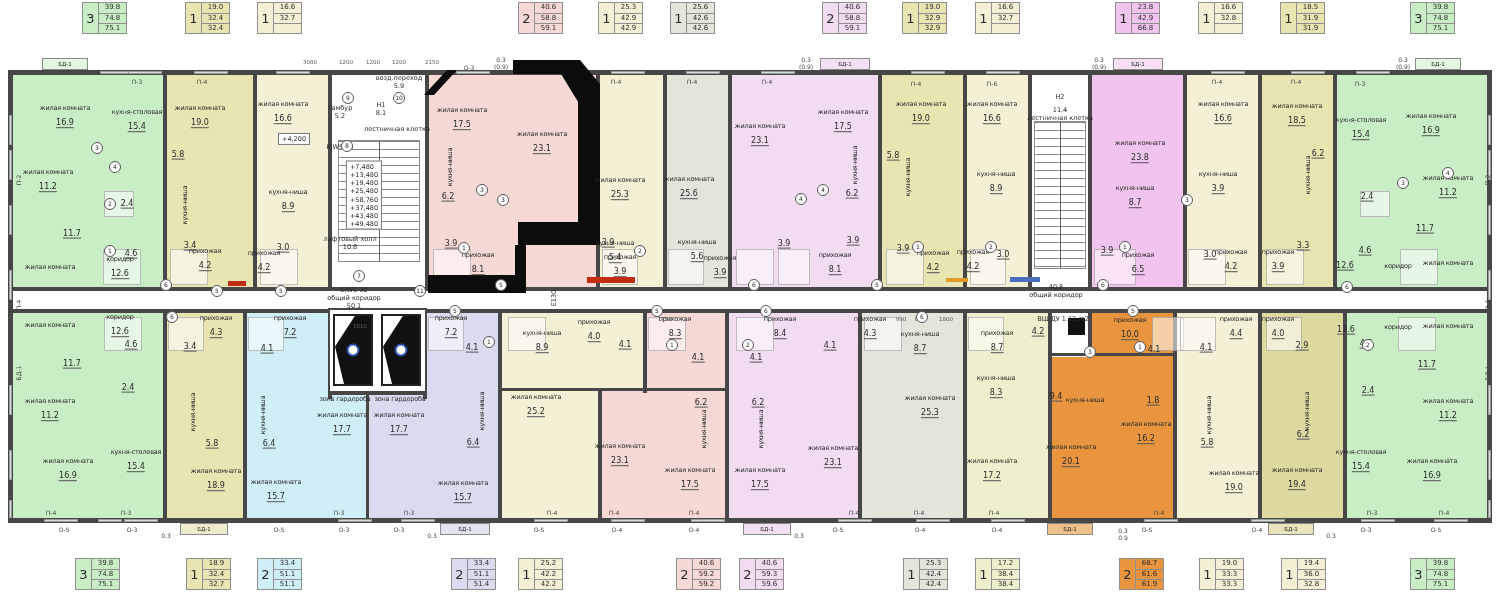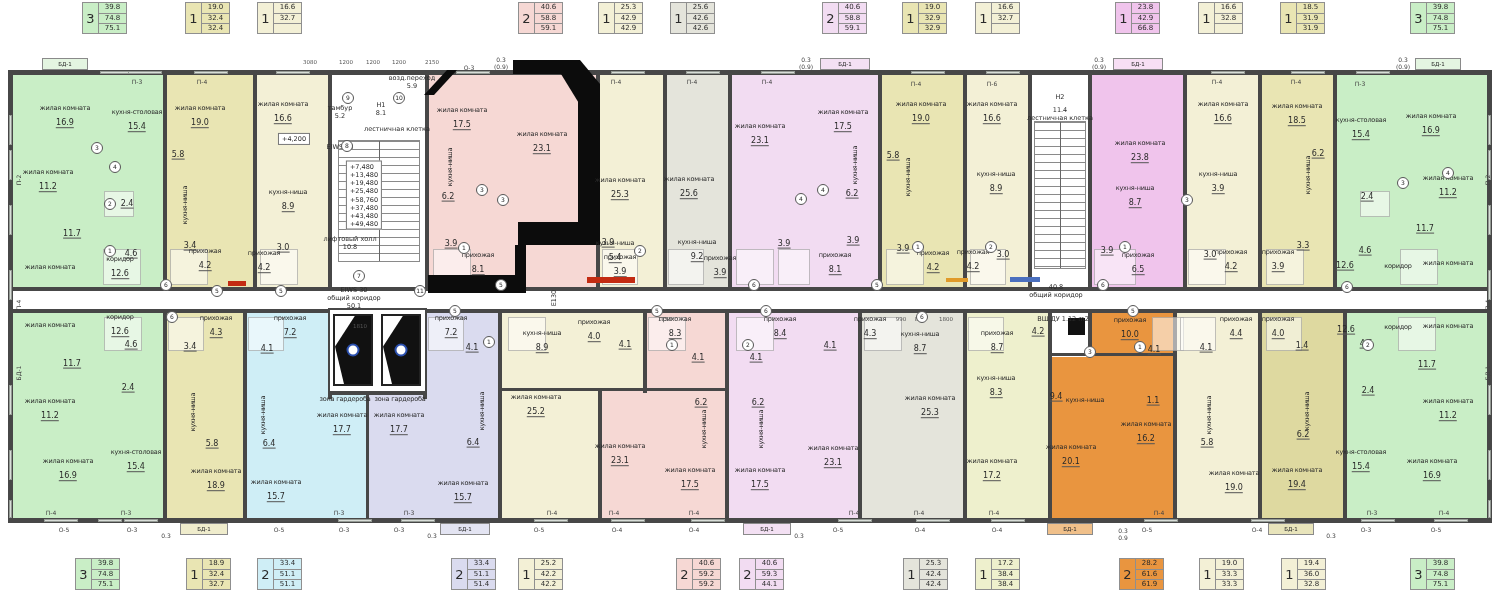--- a/index.html
+++ b/index.html
@@ -361,21 +361,21 @@
         </div>
         <div class="rl" style="left: 440px; top: 139px;"><span class="ra">6.2</span></div>
         <div class="rl" style="left: 534px; top: 88px;"><span class="rn">жилая комната</span><span class="ra">23.1</span></div>
         <div class="rl" style="left: 443px; top: 186px;"><span class="ra">3.9</span></div>
         <div class="rl" style="left: 470px; top: 209px;"><span class="rn">прихожая</span><span class="ra">8.1</span></div>
         <div class="rl" style="left: 612px; top: 134px;"><span class="rn">жилая комната</span><span class="ra">25.3</span></div>
         <div class="rl" style="left: 607px; top: 197px;"><span class="rn">кухня-ниша</span><span class="ra">5.4</span></div>
         <div class="rl" style="left: 600px; top: 185px;"><span class="ra">3.9</span></div>
         <div class="rl" style="left: 612px; top: 211px;"><span class="rn">прихожая</span><span class="ra">3.9</span></div>
         <div class="rl" style="left: 681px; top: 133px;"><span class="rn">жилая комната</span><span class="ra">25.6</span></div>
-        <div class="rl" style="left: 689px; top: 196px;"><span class="rn">кухня-ниша</span><span class="ra">9.2</span></div>
+        <div class="rl" style="left: 689px; top: 196px;"><span class="rn">кухня-ниша</span><span class="ra">5.6</span></div>
         <div class="rl" style="left: 712px; top: 212px;"><span class="rn">прихожая</span><span class="ra">3.9</span></div>
         <div class="rl" style="left: 752px; top: 80px;"><span class="rn">жилая комната</span><span class="ra">23.1</span></div>
         <div class="rl" style="left: 835px; top: 66px;"><span class="rn">жилая комната</span><span class="ra">17.5</span></div>
         <div class="rl v" style="left: 847px; top: 110px;">
           <span class="rn">кухня-ниша</span>
         </div>
         <div class="rl" style="left: 844px; top: 136px;"><span class="ra">6.2</span></div>
         <div class="rl" style="left: 845px; top: 183px;"><span class="ra">3.9</span></div>
         <div class="rl" style="left: 776px; top: 186px;"><span class="ra">3.9</span></div>
         <div class="rl" style="left: 827px; top: 209px;"><span class="rn">прихожая</span><span class="ra">8.1</span></div>
@@ -484,51 +484,51 @@
         <div class="rl" style="left: 989px; top: 287px;"><span class="rn">прихожая</span><span class="ra">8.7</span></div>
         <div class="rl" style="left: 1030px; top: 274px;"><span class="ra">4.2</span></div>
         <div class="rl" style="left: 988px; top: 332px;"><span class="rn">кухня-ниша</span><span class="ra">8.3</span></div>
         <div class="rl" style="left: 984px; top: 415px;"><span class="rn">жилая комната</span><span class="ra">17.2</span></div>
         <div class="rl" style="left: 1122px; top: 274px;"><span class="rn">прихожая</span><span class="ra">10.0</span></div>
         <div class="rl" style="left: 1146px; top: 292px;"><span class="ra">4.1</span></div>
         <div class="rl" style="left: 1048px; top: 339px;"><span class="ra">9.4</span></div>
         <div class="rl" style="left: 1077px; top: 345px;">
           <span class="rn">кухня-ниша</span>
         </div>
-        <div class="rl" style="left: 1145px; top: 343px;"><span class="ra">1.1</span></div>
+        <div class="rl" style="left: 1145px; top: 343px;"><span class="ra">1.8</span></div>
         <div class="rl" style="left: 1138px; top: 378px;"><span class="rn">жилая комната</span><span class="ra">16.2</span></div>
         <div class="rl" style="left: 1063px; top: 401px;"><span class="rn">жилая комната</span><span class="ra">20.1</span></div>
         <div class="rl" style="left: 1228px; top: 273px;"><span class="rn">прихожая</span><span class="ra">4.4</span></div>
         <div class="rl" style="left: 1198px; top: 290px;"><span class="ra">4.1</span></div>
         <div class="rl v" style="left: 1201px; top: 360px;">
           <span class="rn">кухня-ниша</span>
         </div>
         <div class="rl" style="left: 1199px; top: 385px;"><span class="ra">5.8</span></div>
         <div class="rl" style="left: 1226px; top: 427px;"><span class="rn">жилая комната</span><span class="ra">19.0</span></div>
         <div class="rl" style="left: 1270px; top: 273px;"><span class="rn">прихожая</span><span class="ra">4.0</span></div>
-        <div class="rl" style="left: 1294px; top: 288px;"><span class="ra">1.4</span></div>
+        <div class="rl" style="left: 1294px; top: 288px;"><span class="ra">2.9</span></div>
         <div class="rl v" style="left: 1299px; top: 356px;">
           <span class="rn">кухня-ниша</span>
         </div>
         <div class="rl" style="left: 1295px; top: 377px;"><span class="ra">6.2</span></div>
         <div class="rl" style="left: 1289px; top: 424px;"><span class="rn">жилая комната</span><span class="ra">19.4</span></div>
         <div class="rl" style="left: 1338px; top: 272px;"><span class="ra">12.6</span></div>
         <div class="rl" style="left: 1390px; top: 272px;">
           <span class="rn">коридор</span>
         </div>
         <div class="rl" style="left: 1358px; top: 286px;"><span class="ra">4.6</span></div>
         <div class="rl" style="left: 1440px; top: 271px;">
           <span class="rn">жилая комната</span>
         </div>
         <div class="rl" style="left: 1419px; top: 307px;"><span class="ra">11.7</span></div>
         <div class="rl" style="left: 1360px; top: 333px;"><span class="ra">2.4</span></div>
         <div class="rl" style="left: 1440px; top: 355px;"><span class="rn">жилая комната</span><span class="ra">11.2</span></div>
         <div class="rl" style="left: 1353px; top: 406px;"><span class="rn">кухня-столовая</span><span class="ra">15.4</span></div>
         <div class="rl" style="left: 1424px; top: 415px;"><span class="rn">жилая комната</span><span class="ra">16.9</span></div>
-        <div class="ct" style="left: 404px; top: 27px;">возд.переход
+        <div class="ct" style="left: 391px; top: 27px;">возд.переход
 5.9</div>
         <div class="ct" style="left: 332px; top: 57px;">тамбур
 5.2</div>
         <div class="ct" style="left: 373px; top: 54px;">Н1
 8.1</div>
         <div class="ct" style="left: 389px; top: 74px;">лестничная клетка</div>
         <div class="ct" style="left: 332px; top: 92px;">EIWS 30</div>
         <div class="ct box" style="left: 356px; top: 140px;">+7,480
 +13,480
 +19,480
@@ -723,21 +723,21 @@
           <div class="lvc">40.6</div>
           <div class="lvc">59.2</div>
           <div class="lvc">59.2</div>
         </div>
       </div>
       <div class="lb" style="left: 739px; background: rgb(242, 220, 242);">
         <div class="ln">2</div>
         <div class="lv">
           <div class="lvc">40.6</div>
           <div class="lvc">59.3</div>
-          <div class="lvc">44.1</div>
+          <div class="lvc">59.6</div>
         </div>
       </div>
       <div class="lb" style="left: 903px; background: rgb(228, 228, 219);">
         <div class="ln">1</div>
         <div class="lv">
           <div class="lvc">25.3</div>
           <div class="lvc">42.4</div>
           <div class="lvc">42.4</div>
         </div>
       </div>
@@ -745,21 +745,21 @@
         <div class="ln">1</div>
         <div class="lv">
           <div class="lvc">17.2</div>
           <div class="lvc">38.4</div>
           <div class="lvc">38.4</div>
         </div>
       </div>
       <div class="lb" style="left: 1119px; background: rgb(233, 149, 63);">
         <div class="ln">2</div>
         <div class="lv">
-          <div class="lvc">28.2</div>
+          <div class="lvc">68.7</div>
           <div class="lvc">61.6</div>
           <div class="lvc">61.9</div>
         </div>
       </div>
       <div class="lb" style="left: 1199px; background: rgb(243, 240, 214);">
         <div class="ln">1</div>
         <div class="lv">
           <div class="lvc">19.0</div>
           <div class="lvc">33.3</div>
           <div class="lvc">33.3</div>

